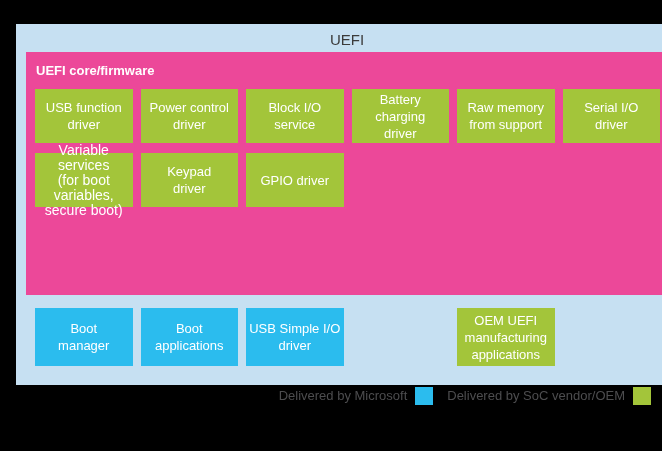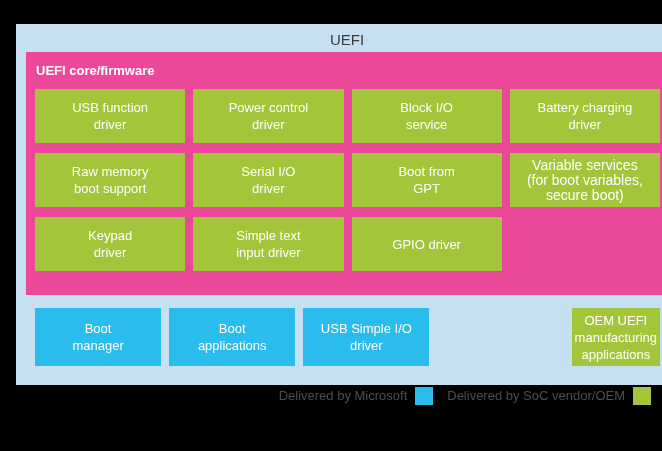--- a/index.html
+++ b/index.html
@@ -35,21 +35,21 @@
     padding: 11px 9px 0 9px;
   }
   .core-label {
     color: #ffffff;
     font-weight: bold;
     font-size: 13px;
     margin: 0 0 11px 1px;
   }
   .grid {
     display: grid;
-    grid-template-columns: repeat(4, 1fr);
+    grid-template-columns: repeat(6, 1fr);
     column-gap: 8px;
     row-gap: 10px;
   }
   .box {
     height: 54px;
     display: flex;
     align-items: center;
     justify-content: center;
     text-align: center;
     color: #ffffff;
@@ -115,32 +115,28 @@
       <div class="grid">
         <div class="box green">USB function
 driver</div>
         <div class="box green">Power control
 driver</div>
         <div class="box green">Block I/O
 service</div>
         <div class="box green">Battery charging
 driver</div>
         <div class="box green">Raw memory
-boot support</div>
+from support</div>
         <div class="box green">Serial I/O
 driver</div>
-        <div class="box green">Boot from
-GPT</div>
         <div class="box green small">Variable services
 (for boot variables,
 secure boot)</div>
         <div class="box green">Keypad
 driver</div>
-        <div class="box green">Simple text
-input driver</div>
         <div class="box green">GPIO driver</div>
       </div>
     </div>
 
     <div class="bottom-row grid">
       <div class="box blue">Boot
 manager</div>
       <div class="box blue">Boot
 applications</div>
       <div class="box blue">USB Simple I/O

